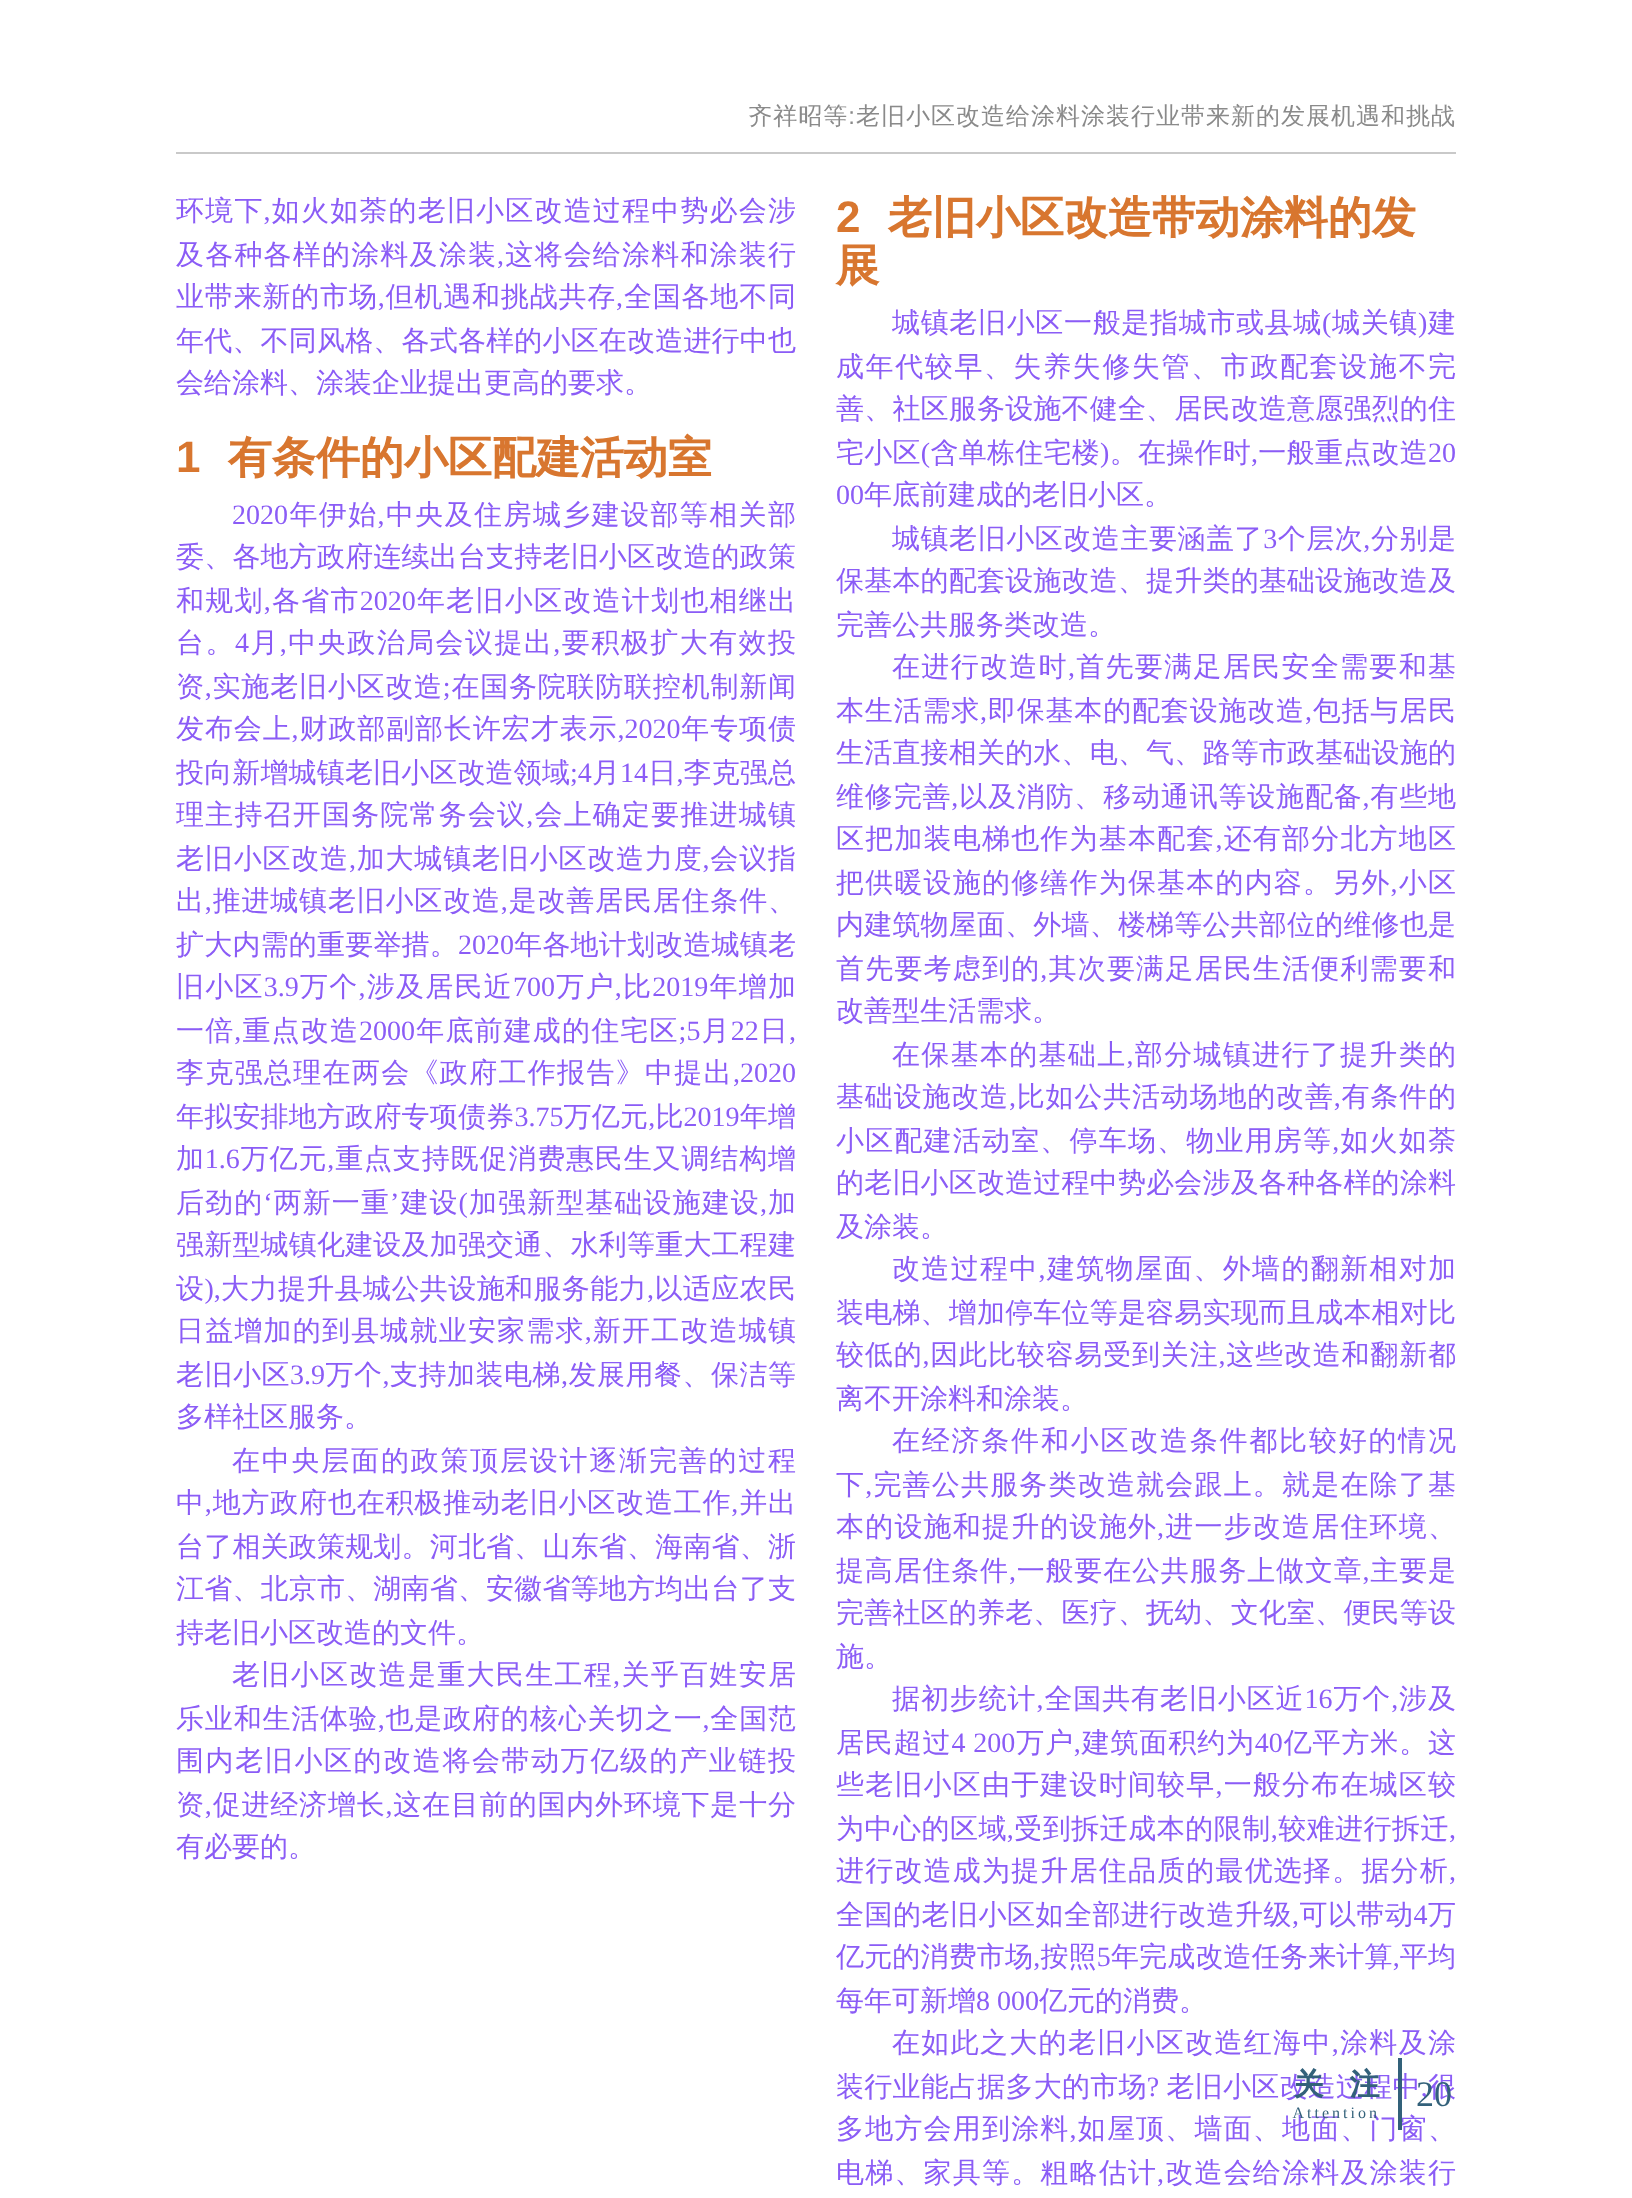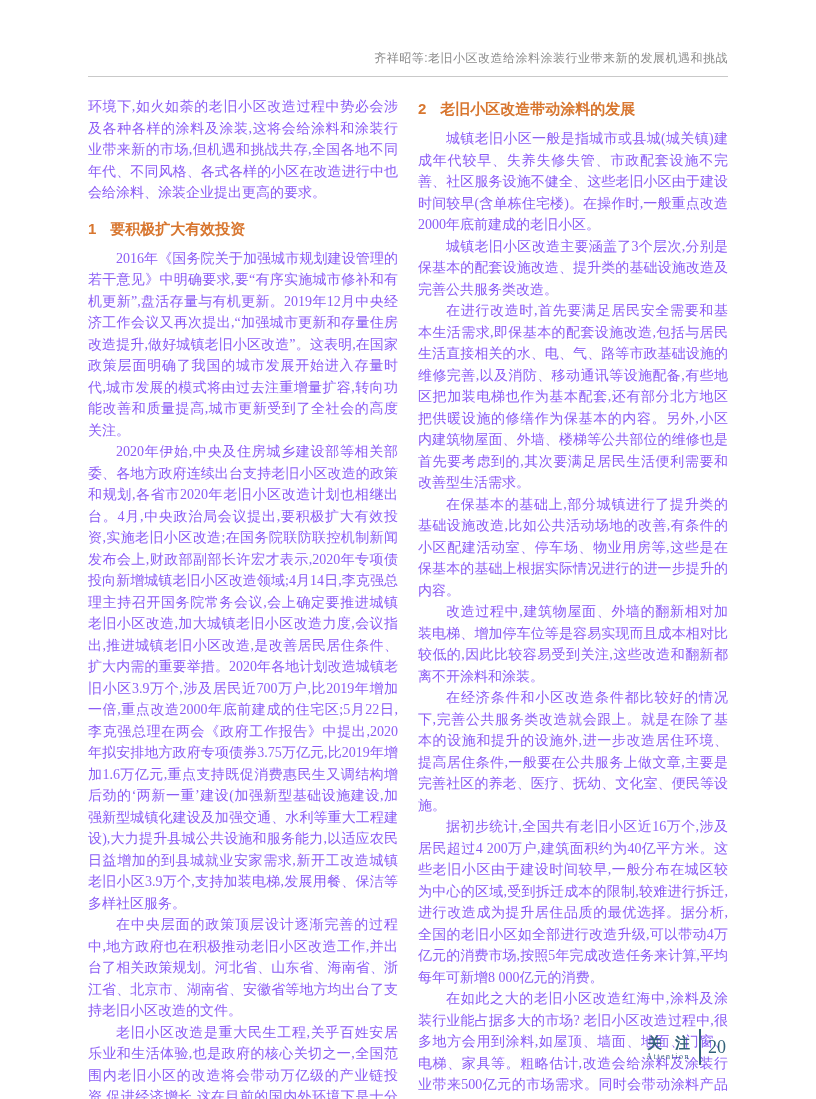--- a/index.html
+++ b/index.html
@@ -44,21 +44,21 @@
     font-size: 14px;
     line-height: 21.5px;
     color: #8b5cf6;
     word-break: break-all;
   }
   .col p.no-indent { text-indent: 0; }
   .sec-heading {
     margin: 13px 0 7px 0;
     font-family: "Liberation Sans", sans-serif;
     font-weight: bold;
-    font-size: 15px;
+    font-size: 22px;
     color: #d8762f;
     line-height: 24px;
   }
   .col .sec-heading:first-child { margin-top: 1px; }
   .sec-num { margin-right: 14px; }
   
   .page-footer {
     position: absolute;
     right: 90px;
     bottom: 34px;
@@ -101,36 +101,35 @@
 
   <header class="running-header">
     <div class="running-title">齐祥昭等:老旧小区改造给涂料涂装行业带来新的发展机遇和挑战</div>
   </header>
 
   <main class="content">
 
     <section class="col">
       <p class="no-indent">环境下,如火如荼的老旧小区改造过程中势必会涉及各种各样的涂料及涂装,这将会给涂料和涂装行业带来新的市场,但机遇和挑战共存,全国各地不同年代、不同风格、各式各样的小区在改造进行中也会给涂料、涂装企业提出更高的要求。</p>
       <h2 class="sec-heading">
-        <span class="sec-num">1</span><span class="sec-title">要积极扩大有效投资</span>
+        <span class="sec-num">1</span><span class="sec-title">有条件的小区配建活动室</span>
       </h2>
-      <p>2016年《国务院关于加强城市规划建设管理的若干意见》中明确要求,要“有序实施城市修补和有机更新”,盘活存量与有机更新。2019年12月中央经济工作会议又再次提出,“加强城市更新和存量住房改造提升,做好城镇老旧小区改造”。这表明,在国家政策层面明确了我国的城市发展开始进入存量时代,城市发展的模式将由过去注重增量扩容,转向功能改善和质量提高,城市更新受到了全社会的高度关注。</p>
       <p>2020年伊始,中央及住房城乡建设部等相关部委、各地方政府连续出台支持老旧小区改造的政策和规划,各省市2020年老旧小区改造计划也相继出台。4月,中央政治局会议提出,要积极扩大有效投资,实施老旧小区改造;在国务院联防联控机制新闻发布会上,财政部副部长许宏才表示,2020年专项债投向新增城镇老旧小区改造领域;4月14日,李克强总理主持召开国务院常务会议,会上确定要推进城镇老旧小区改造,加大城镇老旧小区改造力度,会议指出,推进城镇老旧小区改造,是改善居民居住条件、扩大内需的重要举措。2020年各地计划改造城镇老旧小区3.9万个,涉及居民近700万户,比2019年增加一倍,重点改造2000年底前建成的住宅区;5月22日,李克强总理在两会《政府工作报告》中提出,2020年拟安排地方政府专项债券3.75万亿元,比2019年增加1.6万亿元,重点支持既促消费惠民生又调结构增后劲的‘两新一重’建设(加强新型基础设施建设,加强新型城镇化建设及加强交通、水利等重大工程建设),大力提升县城公共设施和服务能力,以适应农民日益增加的到县城就业安家需求,新开工改造城镇老旧小区3.9万个,支持加装电梯,发展用餐、保洁等多样社区服务。</p>
       <p>在中央层面的政策顶层设计逐渐完善的过程中,地方政府也在积极推动老旧小区改造工作,并出台了相关政策规划。河北省、山东省、海南省、浙江省、北京市、湖南省、安徽省等地方均出台了支持老旧小区改造的文件。</p>
       <p>老旧小区改造是重大民生工程,关乎百姓安居乐业和生活体验,也是政府的核心关切之一,全国范围内老旧小区的改造将会带动万亿级的产业链投资,促进经济增长,这在目前的国内外环境下是十分有必要的。</p>
     </section>
 
     <section class="col">
       <h2 class="sec-heading">
         <span class="sec-num">2</span><span class="sec-title">老旧小区改造带动涂料的发展</span>
       </h2>
-      <p>城镇老旧小区一般是指城市或县城(城关镇)建成年代较早、失养失修失管、市政配套设施不完善、社区服务设施不健全、这些老旧小区由于建设时间较早(含单栋住宅楼)。在操作时,一般重点改造2000年底前建成的老旧小区。</p>
+      <p>城镇老旧小区一般是指城市或县城(城关镇)建成年代较早、失养失修失管、市政配套设施不完善、社区服务设施不健全、居民改造意愿强烈的住宅小区(含单栋住宅楼)。在操作时,一般重点改造2000年底前建成的老旧小区。</p>
       <p>城镇老旧小区改造主要涵盖了3个层次,分别是保基本的配套设施改造、提升类的基础设施改造及完善公共服务类改造。</p>
       <p>在进行改造时,首先要满足居民安全需要和基本生活需求,即保基本的配套设施改造,包括与居民生活直接相关的水、电、气、路等市政基础设施的维修完善,以及消防、移动通讯等设施配备,有些地区把加装电梯也作为基本配套,还有部分北方地区把供暖设施的修缮作为保基本的内容。另外,小区内建筑物屋面、外墙、楼梯等公共部位的维修也是首先要考虑到的,其次要满足居民生活便利需要和改善型生活需求。</p>
-      <p>在保基本的基础上,部分城镇进行了提升类的基础设施改造,比如公共活动场地的改善,有条件的小区配建活动室、停车场、物业用房等,这些是在保基本的基础上根据实际情况进行的进一步提升的内容。</p>
+      <p>在保基本的基础上,部分城镇进行了提升类的基础设施改造,比如公共活动场地的改善,有条件的小区配建活动室、停车场、物业用房等,如火如荼的老旧小区改造过程中势必会涉及各种各样的涂料及涂装。</p>
       <p>改造过程中,建筑物屋面、外墙的翻新相对加装电梯、增加停车位等是容易实现而且成本相对比较低的,因此比较容易受到关注,这些改造和翻新都离不开涂料和涂装。</p>
       <p>在经济条件和小区改造条件都比较好的情况下,完善公共服务类改造就会跟上。就是在除了基本的设施和提升的设施外,进一步改造居住环境、提高居住条件,一般要在公共服务上做文章,主要是完善社区的养老、医疗、抚幼、文化室、便民等设施。</p>
       <p>据初步统计,全国共有老旧小区近16万个,涉及居民超过4 200万户,建筑面积约为40亿平方米。这些老旧小区由于建设时间较早,一般分布在城区较为中心的区域,受到拆迁成本的限制,较难进行拆迁,进行改造成为提升居住品质的最优选择。据分析,全国的老旧小区如全部进行改造升级,可以带动4万亿元的消费市场,按照5年完成改造任务来计算,平均每年可新增8 000亿元的消费。</p>
       <p>在如此之大的老旧小区改造红海中,涂料及涂装行业能占据多大的市场? 老旧小区改造过程中,很多地方会用到涂料,如屋顶、墙面、地面、门窗、电梯、家具等。粗略估计,改造会给涂料及涂装行业带来500亿元的市场需求。同时会带动涂料产品技术的升级,市场上已经陆续出现针对老旧小区改造的专用涂料,并根据老旧小区需要涂刷的不同结构而出现了不同的涂装</p>
     </section>
 
   </main>
 
   <footer class="page-footer">
     <div class="footer-label">

